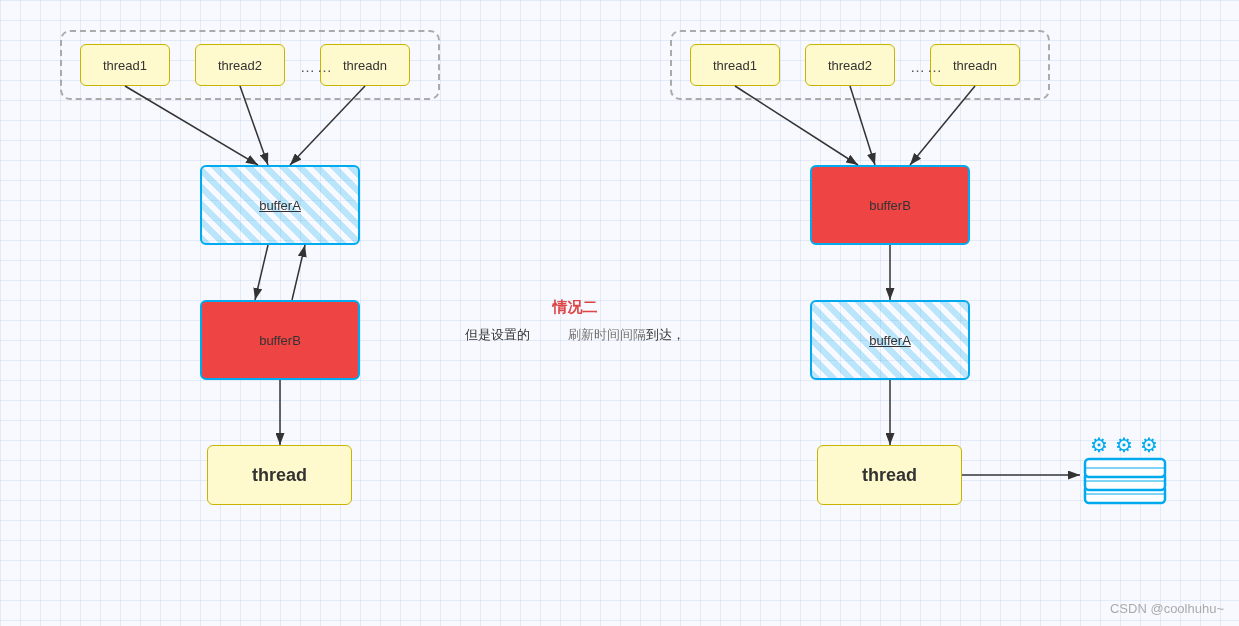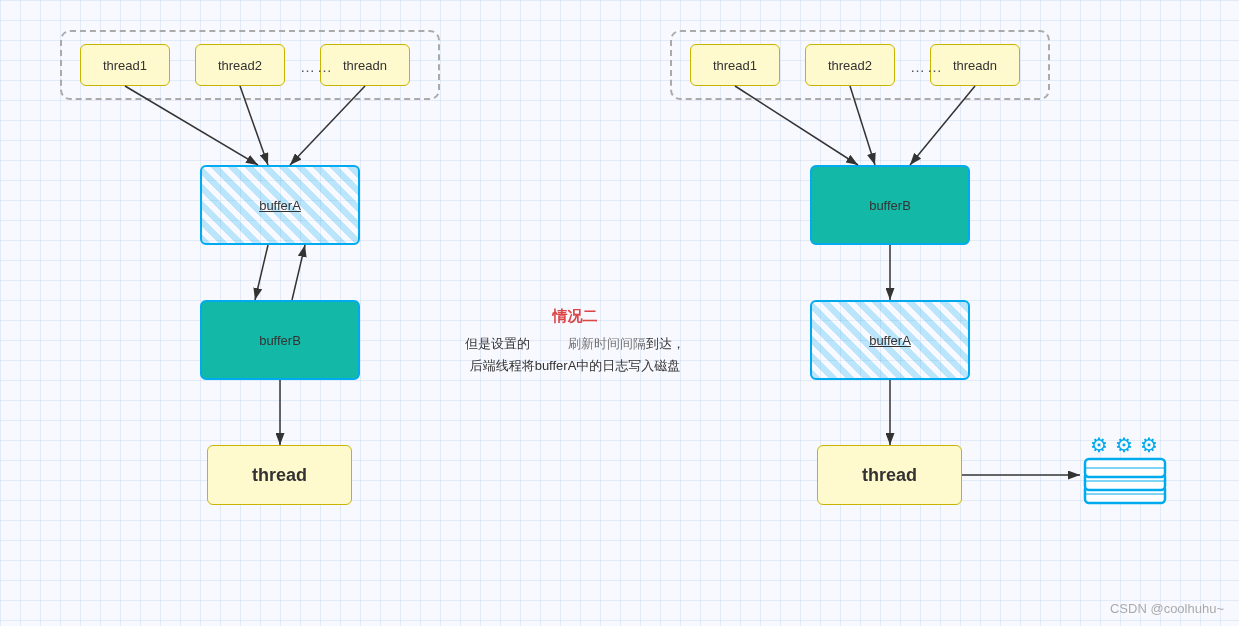--- a/index.html
+++ b/index.html
@@ -40,21 +40,21 @@
     
     .buffer-box {
       border: 2.5px solid #00aaee;
       border-radius: 6px;
       display: flex;
       align-items: center;
       justify-content: center;
       font-size: 13px;
       color: #333;
       position: absolute;
-      background: #14b8a6;
+      background: #ef4444;
     }
 
     .buffer-box.hatched {
       background: repeating-linear-gradient(
         45deg,
         rgba(0,170,238,0.25) 0px,
         rgba(0,170,238,0.25) 6px,
         rgba(255,255,255,0.1) 6px,
         rgba(255,255,255,0.1) 12px
       );
@@ -193,26 +193,25 @@
 
     <line x1="975" y1="86" x2="910" y2="165" stroke="#333" stroke-width="1.5" marker-end="url(#arrowhead)"></line>
 
     <line x1="890" y1="245" x2="890" y2="300" stroke="#333" stroke-width="1.5" marker-end="url(#arrowhead)"></line>
 
     <line x1="890" y1="380" x2="890" y2="445" stroke="#333" stroke-width="1.5" marker-end="url(#arrowhead)"></line>
 
     <line x1="962" y1="475" x2="1080" y2="475" stroke="#333" stroke-width="1.5" marker-end="url(#arrowhead)"></line>
   </svg>
 
-  <div class="center-text" style="left:460px; top:303px; width:230px;">
+  <div class="center-text" style="left:460px; top:294px; width:230px;">
     <div class="title">情况二</div>
     <div>
       但是设置的<span class="highlight">刷新时间间隔</span>到达，
     </div>
-    <div>后端线程将bufferA中的日志写入磁盘</div>
   </div>
 
   <svg style="position:absolute; left:1080px; top:430px; width:100px; height:90px;" viewBox="0 0 100 90">
 
     <text x="10" y="22" font-size="20" fill="#00aaee">⚙</text>
     <text x="35" y="22" font-size="20" fill="#00aaee">⚙</text>
     <text x="60" y="22" font-size="20" fill="#00aaee">⚙</text>
 
     <rect x="5" y="55" width="80" height="18" rx="4" fill="white" stroke="#00aaee" stroke-width="2.5"></rect>
     <line x1="5" y1="64" x2="85" y2="64" stroke="#00aaee" stroke-width="1"></line>

